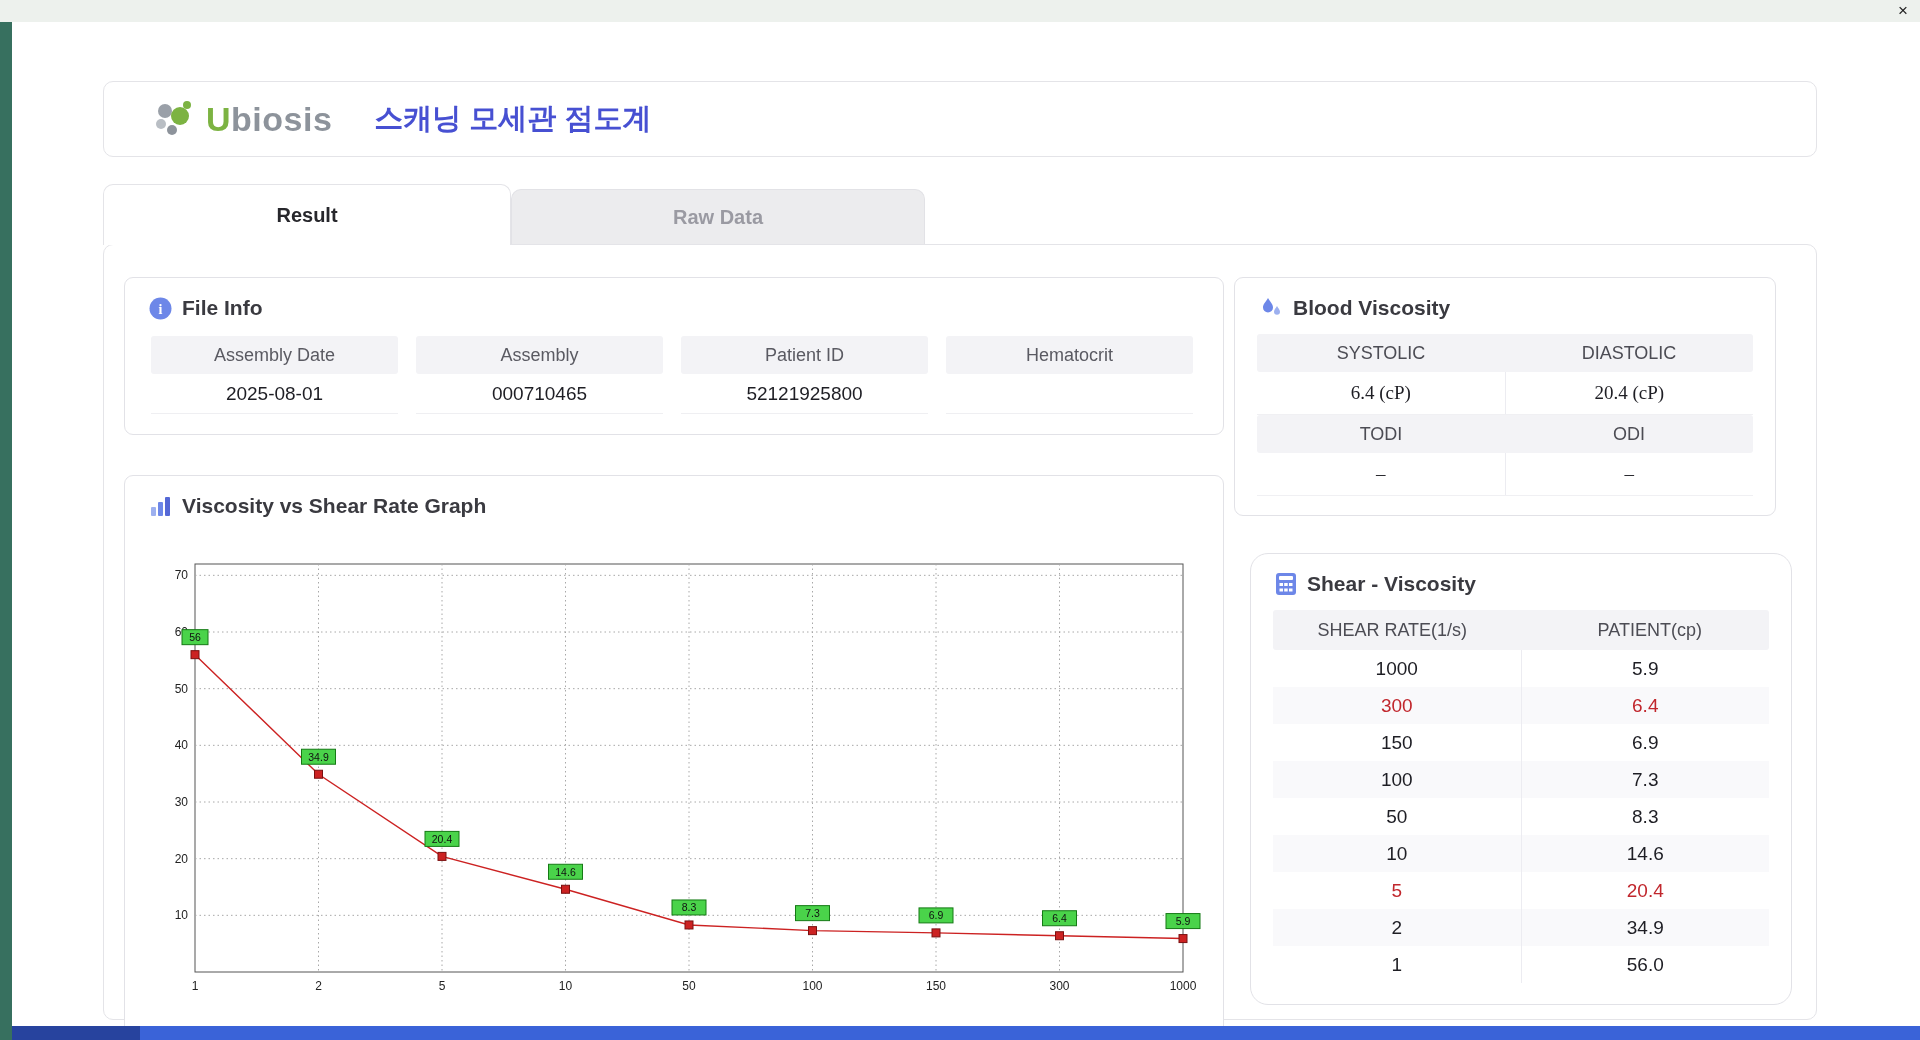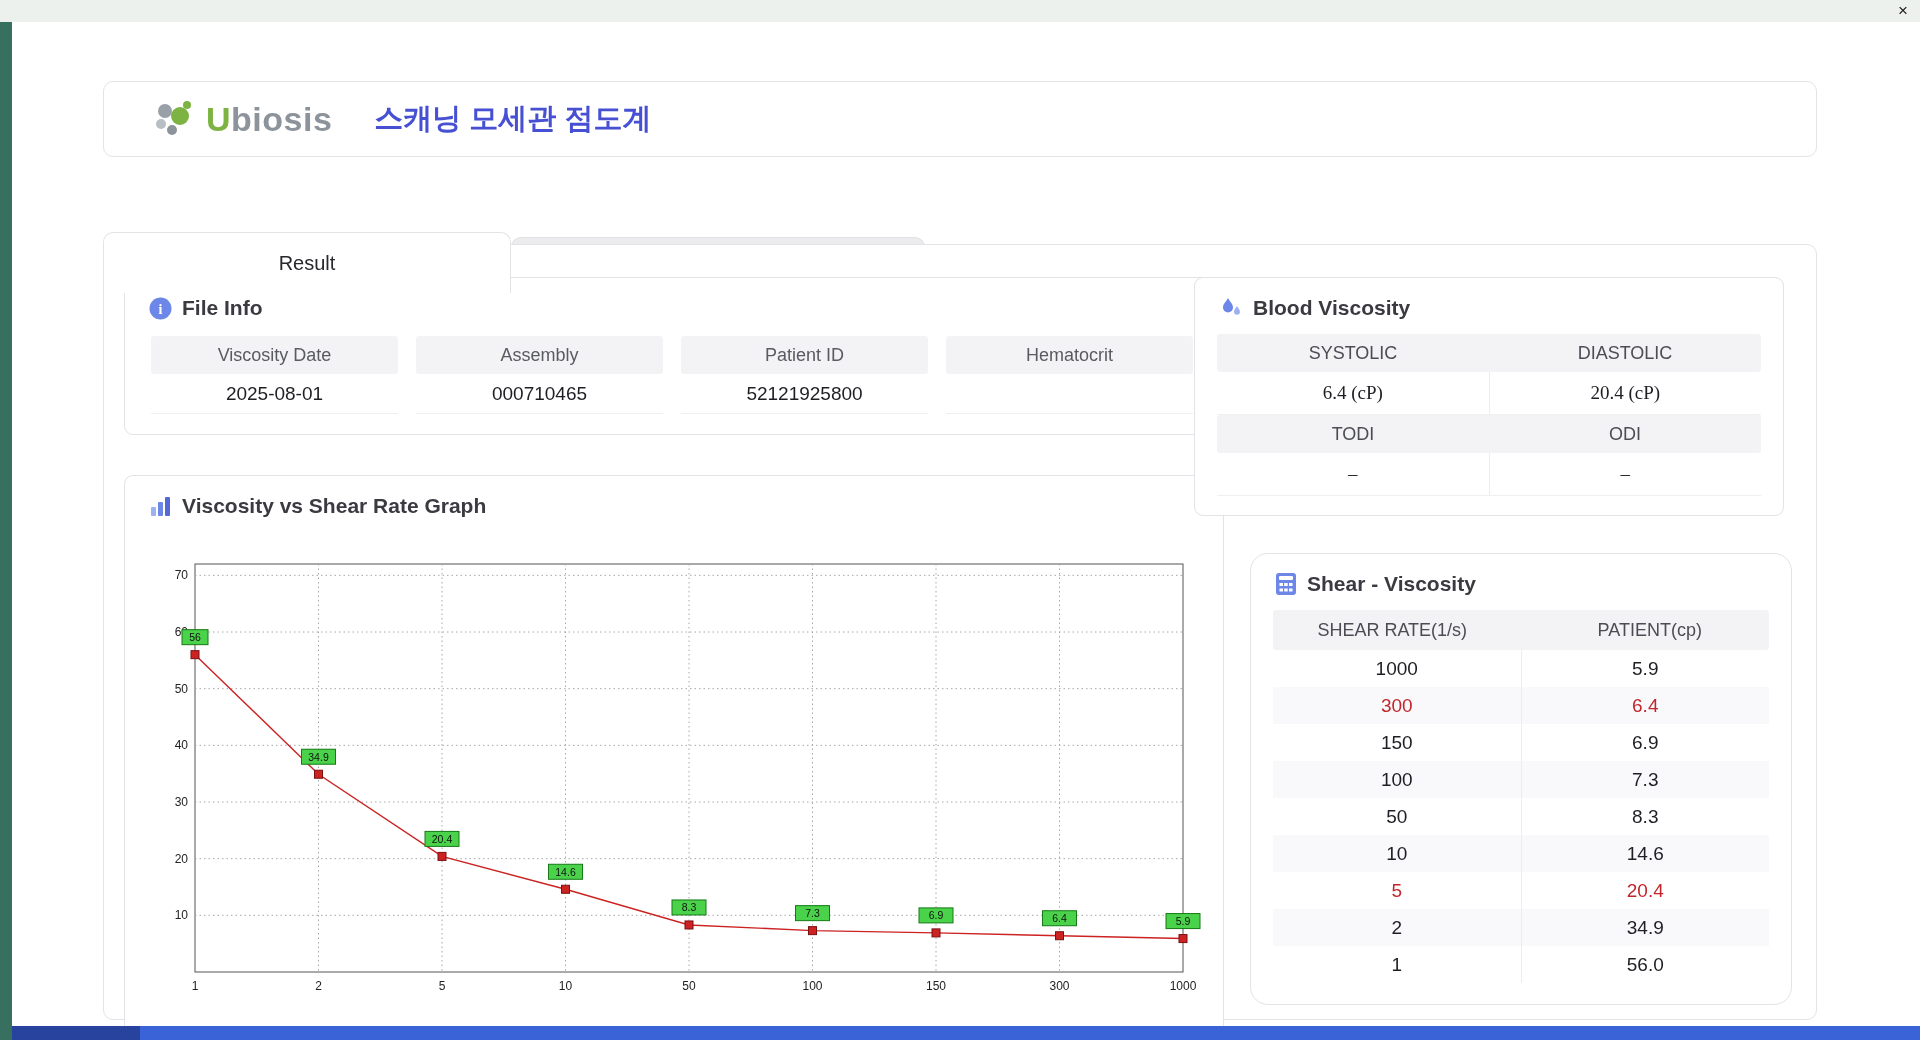--- a/index.html
+++ b/index.html
@@ -16,33 +16,33 @@
   .header-card { position:absolute; left:91px; top:59px; width:1714px; height:76px;
     border:1px solid #e4e4e8; border-radius:10px; display:flex; align-items:center; background:#fff; }
   .logo-wrap { display:flex; align-items:center; margin-left:46px; }
   .logo-mark { margin-right:8px; }
   .logo-text { font-size:34px; font-weight:600; letter-spacing:0.5px;text-align:right; }
   .logo-u { color:#7cb342; }
   .logo-rest { color:#8d939b; }
   .app-title { margin-left:42px; font-size:29px; font-weight:bold; color:#4750d2; }
 
   .tab { position:absolute; display:flex; align-items:center; justify-content:center;
-    font-size:20px; font-weight:normal; border-radius:10px 10px 0 0; cursor:pointer;margin-top:48px; }
+    font-size:20px; font-weight:bold; border-radius:10px 10px 0 0; cursor:pointer; }
   .tab-result { left:91px; top:162px; width:408px; height:61px; background:#fff;
     border:1px solid #e4e4e8; border-bottom:none; color:#27272c; z-index:3; }
   .tab-raw { left:499px; top:167px; width:414px; height:56px; background:#ececee;
     border:1px solid #e2e2e6; border-bottom:none; color:#9a9aa2; z-index:1; }
 
   .main-card { position:absolute; left:91px; top:222px; width:1714px; height:776px;
     border:1px solid #e4e4e8; border-radius:10px; background:#fff; z-index:2; }
 
   .inner-card { position:absolute; border:1px solid #e2e2e7; border-radius:9px; background:#fff; }
   .file-info-card { left:20px; top:32px; width:1100px; height:158px; }
   .graph-card { left:20px; top:230px; width:1100px; height:664px; }
-  .blood-card { right:32px; top:32px; width:590px; height:239px; }
+  .blood-card { right:40px; top:32px; width:542px; height:239px; }
   .shear-card { right:24px; top:308px; width:542px; height:452px;border-radius:18px; }
 
   .card-head { display:flex; align-items:center; padding:18px 0 0 24px; }
   .card-title { font-size:21px; font-weight:bold; color:#3a3a40; margin-left:10px; }
 
   
   .fi-fields { display:flex; gap:18px; padding:16px 26px 0 26px; }
   .fi-group { width:247px; }
   .fi-label { height:38px; background:#f3f3f6; border-radius:3px; display:flex; align-items:center;
     justify-content:center; font-size:18px; color:#5a5a62; }
@@ -108,21 +108,21 @@
     <div class="inner-card file-info-card">
       <div class="card-head">
         <svg width="23" height="23" viewBox="0 0 23 23">
           <circle cx="11.5" cy="11.5" r="11" fill="#6d87e8"></circle>
           <text x="11.5" y="17" text-anchor="middle" font-size="14" font-weight="bold" fill="#fff" font-family="Liberation Serif, serif">i</text>
         </svg>
         <span class="card-title">File Info</span>
       </div>
       <div class="fi-fields" id="fi-fields">
           <div class="fi-group">
-            <div class="fi-label">Viscosity Date</div>
+            <div class="fi-label">Assembly Date</div>
             <div class="fi-value">2025-08-01</div>
           </div>
           <div class="fi-group">
             <div class="fi-label">Assembly</div>
             <div class="fi-value">000710465</div>
           </div>
           <div class="fi-group">
             <div class="fi-label">Patient ID</div>
             <div class="fi-value">52121925800</div>
           </div>

